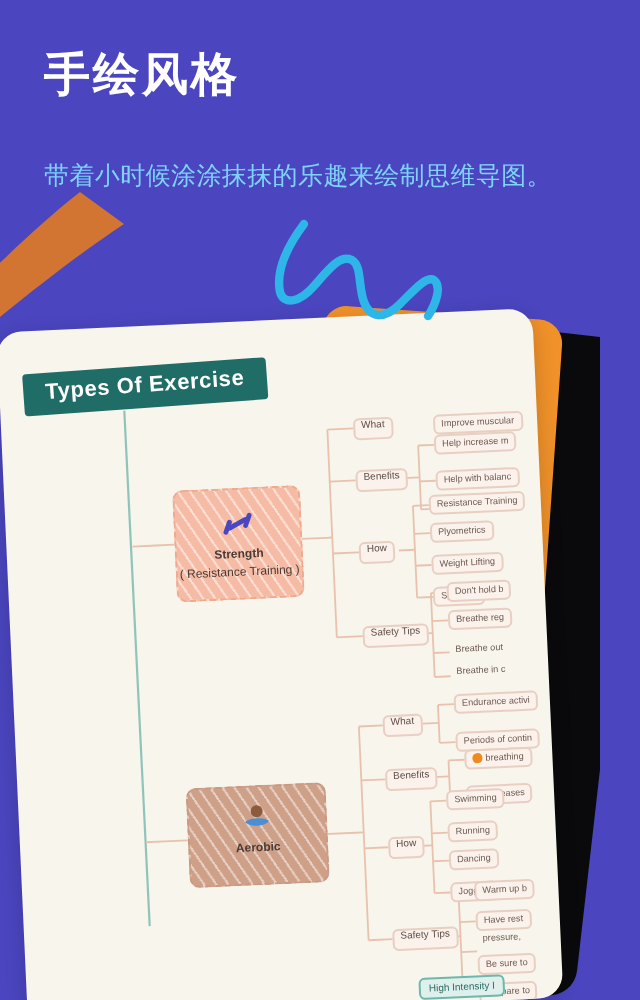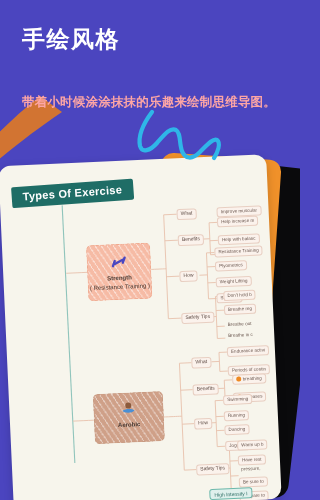--- a/index.html
+++ b/index.html
@@ -10,24 +10,25 @@
   }
   .screen{position:absolute;inset:0;overflow:hidden;}
 
   
   .header{position:absolute;left:0;top:0;width:300px;z-index:40;}
   .title{
     position:absolute;left:22px;top:28px;
     font-size:23px;font-weight:bold;color:#ffffff;
     letter-spacing:1.5px;line-height:1;
     white-space:nowrap;
+    font-family:Liberation Mono, monospace;
   }
   .subtitle{
-    position:absolute;left:22px;top:94px;
-    font-size:12.5px;font-weight:bold;color:#fca5a5;
+    position:absolute;left:22px;top:80px;
+    font-size:12.5px;font-weight:normal;color:#7dd3fc;
     letter-spacing:.2px;white-space:nowrap;
   }
 
   
   .deco{position:absolute;inset:0;z-index:30;pointer-events:none;}
 
   
   .cards{position:absolute;left:0;top:150px;width:300px;height:350px;z-index:20;}
 
   .card{position:absolute;border-radius:12px;}

